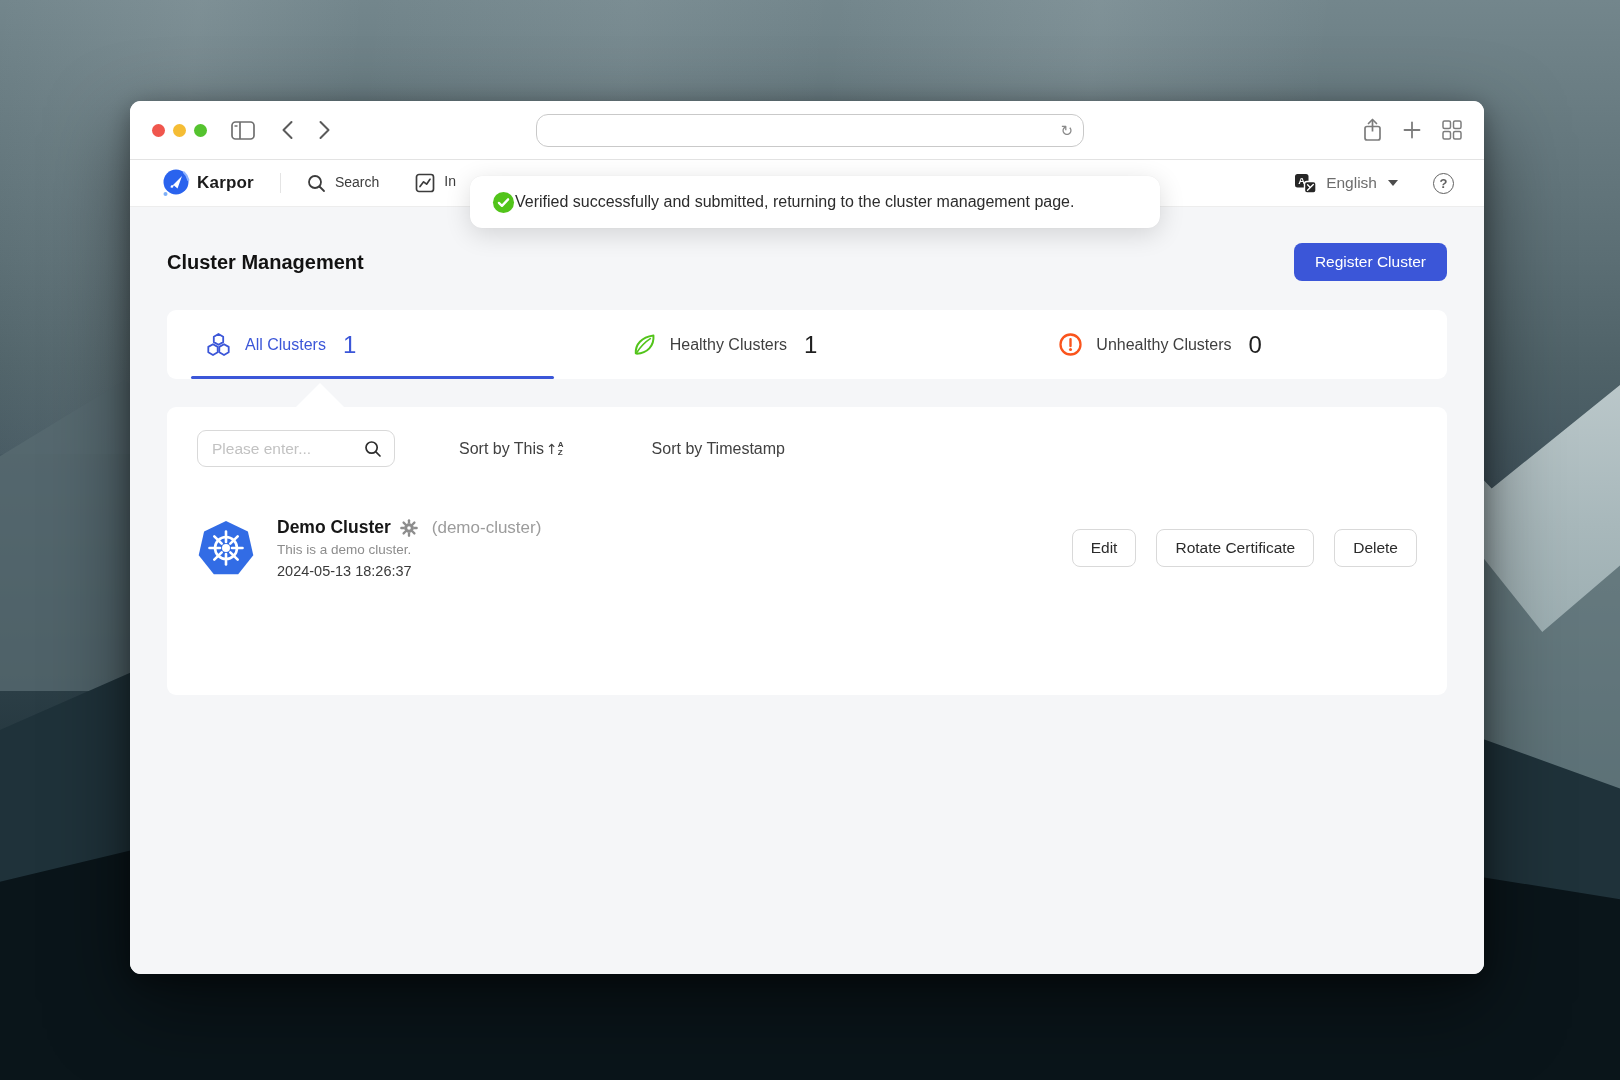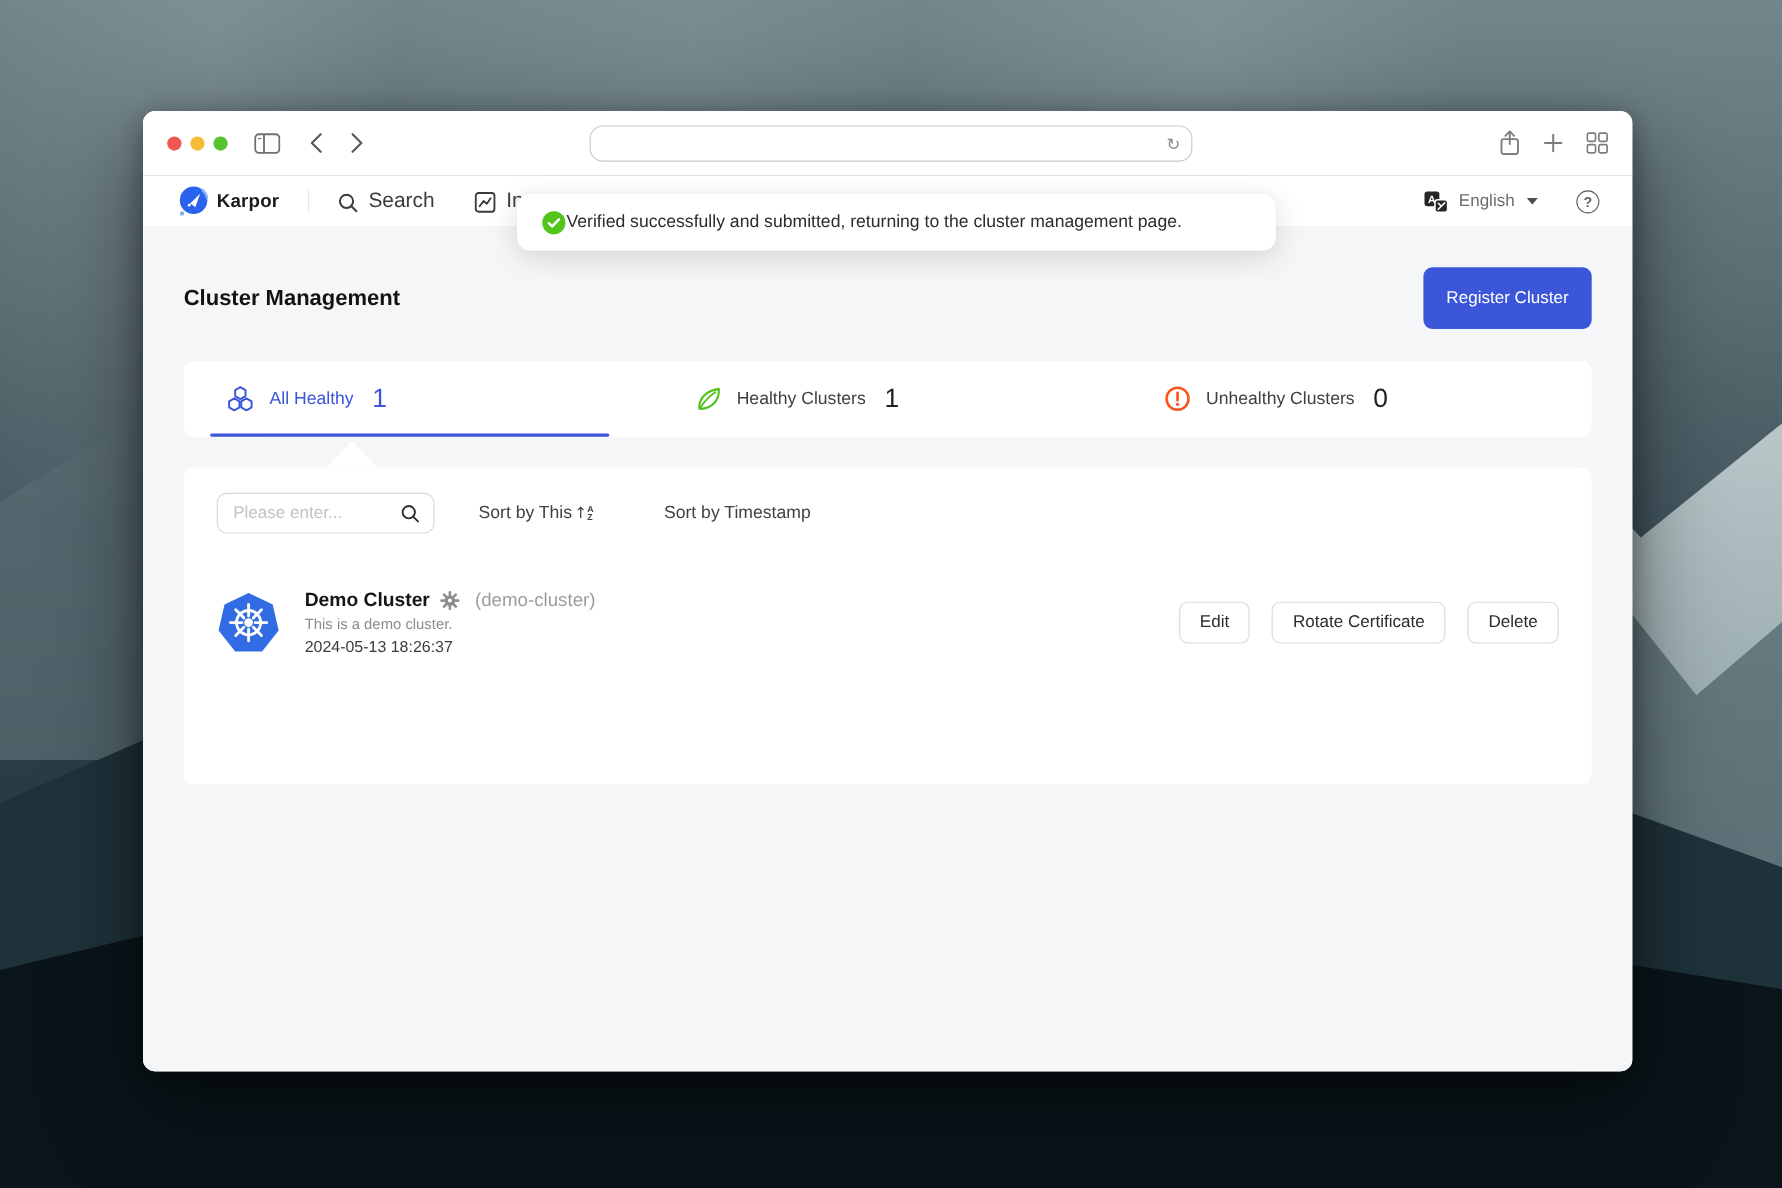--- a/index.html
+++ b/index.html
@@ -42,56 +42,56 @@
     display:flex; align-items:center; justify-content:flex-end; padding:0 10px; }
   .reload { color:#8a8a8a; font-size:15px; font-family:"DejaVu Sans",sans-serif; }
   .tb-right { margin-left:auto; display:flex; align-items:center; gap:21px; }
 
   
   .app-header { height:47px; background:#fff; border-bottom:1px solid #ededed;
     display:flex; align-items:center; padding:0 30px; position:relative; }
   .brand { display:flex; align-items:center; gap:5px; position:relative; }
   .brand-name { font-size:17px; font-weight:700; color:#1b1b1b; letter-spacing:.2px; }
   .nav-divider { width:1px; height:20px; background:#e4e4e4; margin:0 26px; }
-  .nav-item { display:flex; align-items:flex-end; gap:9px; font-size:19px; color:#3c3c3c; cursor:pointer; }
+  .nav-item { display:flex; align-items:flex-start; gap:9px; font-size:14px; color:#3c3c3c; cursor:pointer; }
   .nav-item + .nav-item { margin-left:36px; }
   .hdr-right { margin-left:auto; display:flex; align-items:center; gap:9px; }
   .lang-label { font-size:15.5px; color:#6d6d6d; }
   .caret-down { width:0; height:0; border-left:5px solid transparent; border-right:5px solid transparent;
     border-top:6px solid #4c4c4c; margin-left:2px; }
   .help { width:21px; height:21px; border-radius:50%; border:1.6px solid #606060; color:#606060;
     font-size:13px; font-weight:700; display:flex; align-items:center; justify-content:center; margin-left:26px; }
 
   
   .toast { position:absolute; left:340px; top:75px; width:690px; height:52px; z-index:30;
     background:#fff; border-radius:12px; box-shadow:0 6px 26px rgba(0,0,0,.14), 0 0 1px rgba(0,0,0,.08);
     display:flex; align-items:center; padding:0 22px; }
   .toast-text { font-size:16px; color:#2c2c2c; white-space:nowrap; }
 
   
   .app-main { height:calc(873px - 59px - 47px); background:#f5f6f8; padding:0 37px; position:relative; }
   .title-row { padding-top:36px; display:flex; align-items:center; justify-content:space-between; }
   .page-title { font-size:20px; font-weight:700; color:#121212; }
   .btn-primary { background:#3b56d8; color:#fff; font-size:15.5px; border:none; border-radius:8px;
-    height:56px; padding:0 21px; cursor:pointer; font-family:inherit; }
+    height:38px; padding:0 21px; cursor:pointer; font-family:inherit; }
 
   .tabs-card { margin-top:29px; background:#fff; border-radius:9px; height:69px; display:flex; }
   .tab { flex:1; display:flex; align-items:center; padding-left:38px; gap:13px; position:relative; cursor:pointer; }
   .tab-label { font-size:16px; color:#3f3f3f; }
   .tab-count { font-size:24px; font-weight:300; color:#1f1f1f; margin-left:4px; }
   .tab.active .tab-label, .tab.active .tab-count { color:#3b56d8; }
   .tab.active::after { content:""; position:absolute; left:24px; right:40px; bottom:0;
     height:3px; background:#3b56d8; border-radius:2px; }
 
   .content-card { margin-top:28px; background:#fff; border-radius:9px; min-height:288px;
     padding:23px 30px 40px 30px; position:relative; }
   .content-card::before { content:""; position:absolute; top:-24px; left:129px; width:0; height:0;
     border-left:24px solid transparent; border-right:24px solid transparent; border-bottom:24px solid #fff; }
 
-  .filter-row { display:flex; align-items:center; }
+  .filter-row { display:flex; align-items:center;gap:24px; }
   .search-box { width:198px; height:37px; border:1px solid #d9d9d9; border-radius:9px; background:#fff;
     display:flex; align-items:center; padding:0 12px 0 14px; }
   .search-box input { flex:1; border:none; outline:none; font-size:15.5px; color:#333; min-width:0;
     font-family:inherit; background:transparent; }
   .search-box input::placeholder { color:#c2c2c2; }
   .sort-item { display:flex; align-items:center; font-size:16px; color:#414141; cursor:pointer; }
   .sort-name { margin-left:40px; }
   .sort-time { margin-left:64px; }
   .sort-asc { display:inline-flex; align-items:center; margin-left:2px; }
   .sort-asc .arrow { font-size:14px; color:#414141; line-height:1; font-family:"DejaVu Sans",sans-serif; }
@@ -243,21 +243,21 @@
       <div class="tab active">
         <span>
           <svg width="27" height="26" viewBox="0 0 27 26">
             <g fill="none" stroke="#3b56d8" stroke-width="1.8" stroke-linejoin="round">
               <polygon points="13.5,2 18.2,4.7 18.2,10.1 13.5,12.8 8.8,10.1 8.8,4.7"></polygon>
               <polygon points="8,12.2 12.7,14.9 12.7,20.3 8,23 3.3,20.3 3.3,14.9"></polygon>
               <polygon points="19,12.2 23.7,14.9 23.7,20.3 19,23 14.3,20.3 14.3,14.9"></polygon>
             </g>
           </svg>
         </span>
-        <span class="tab-label">All Healthy</span>
+        <span class="tab-label">All Clusters</span>
         <span class="tab-count">1</span>
       </div>
       <div class="tab">
         <span>
           <svg width="25" height="25" viewBox="0 0 24 24">
             <path d="M3.6 20.4 C3.2 12 9 5 20.6 3.4 C21.4 13.4 14.6 20.4 4.6 20.8 Z" fill="none" stroke="#52c41a" stroke-width="1.9" stroke-linejoin="round"></path>
             <path d="M4.4 20 C8 14.4 12.6 9.6 17.6 6.4" fill="none" stroke="#52c41a" stroke-width="1.6" stroke-linecap="round"></path>
           </svg>
         </span>
         <span class="tab-label">Healthy Clusters</span>

